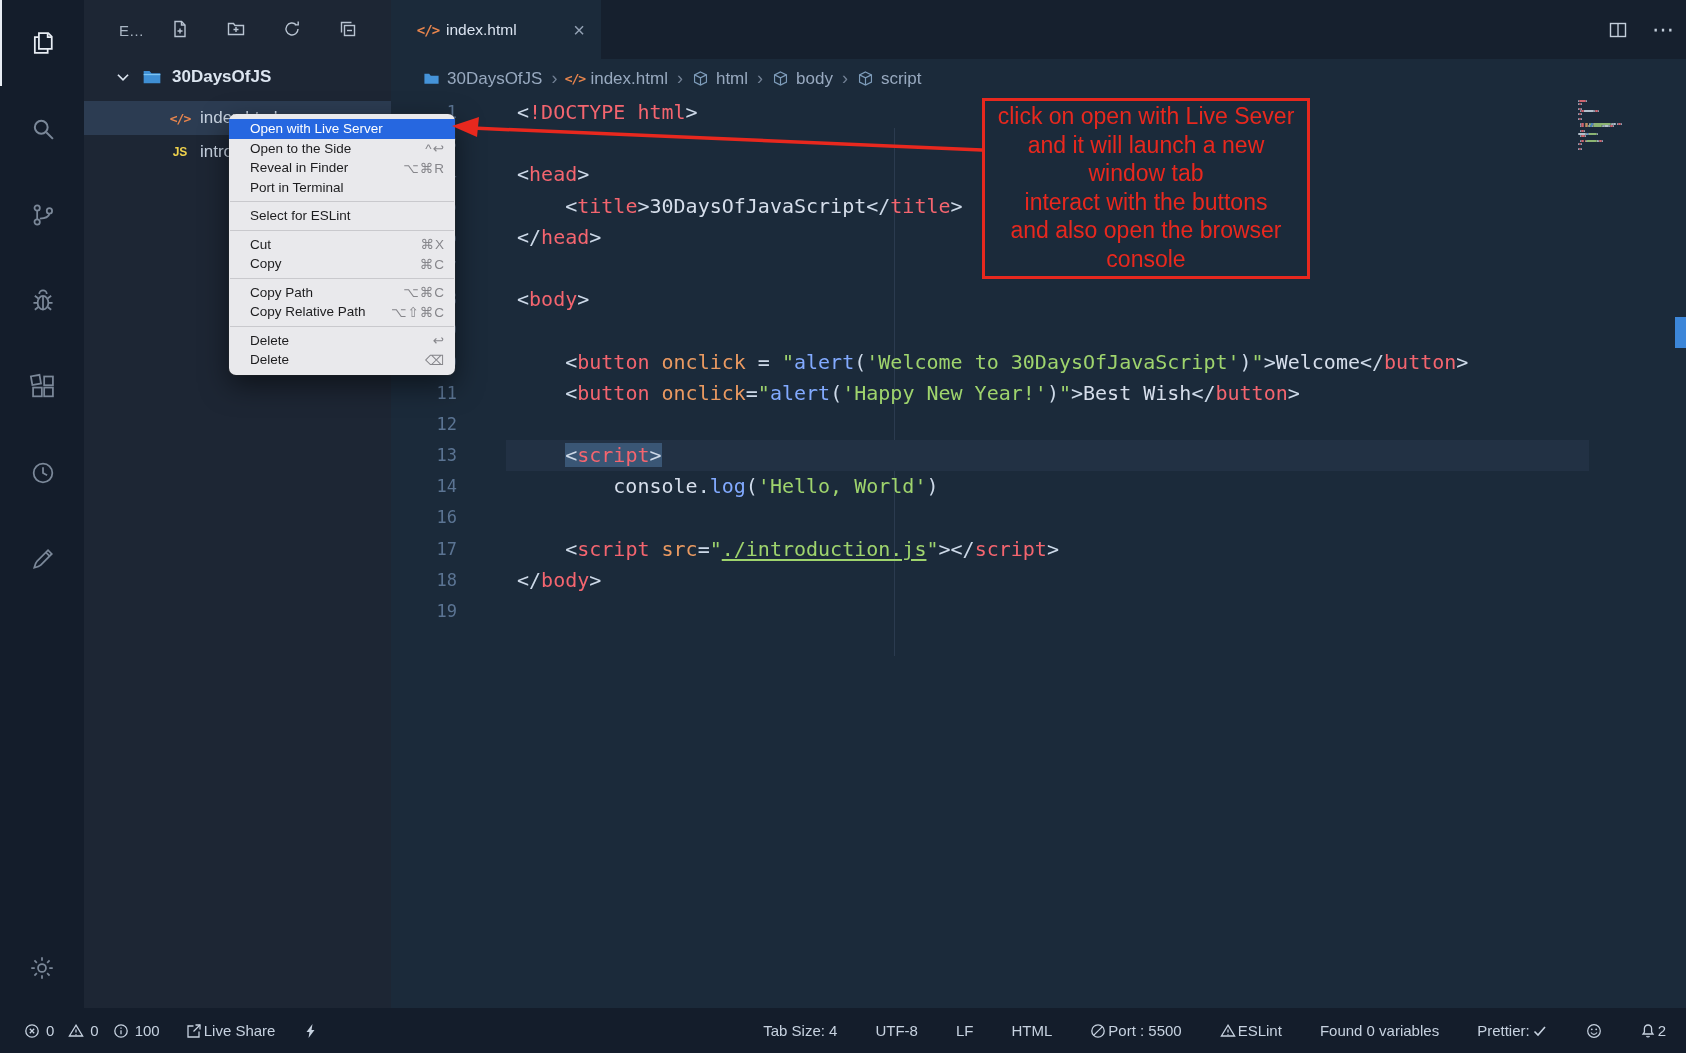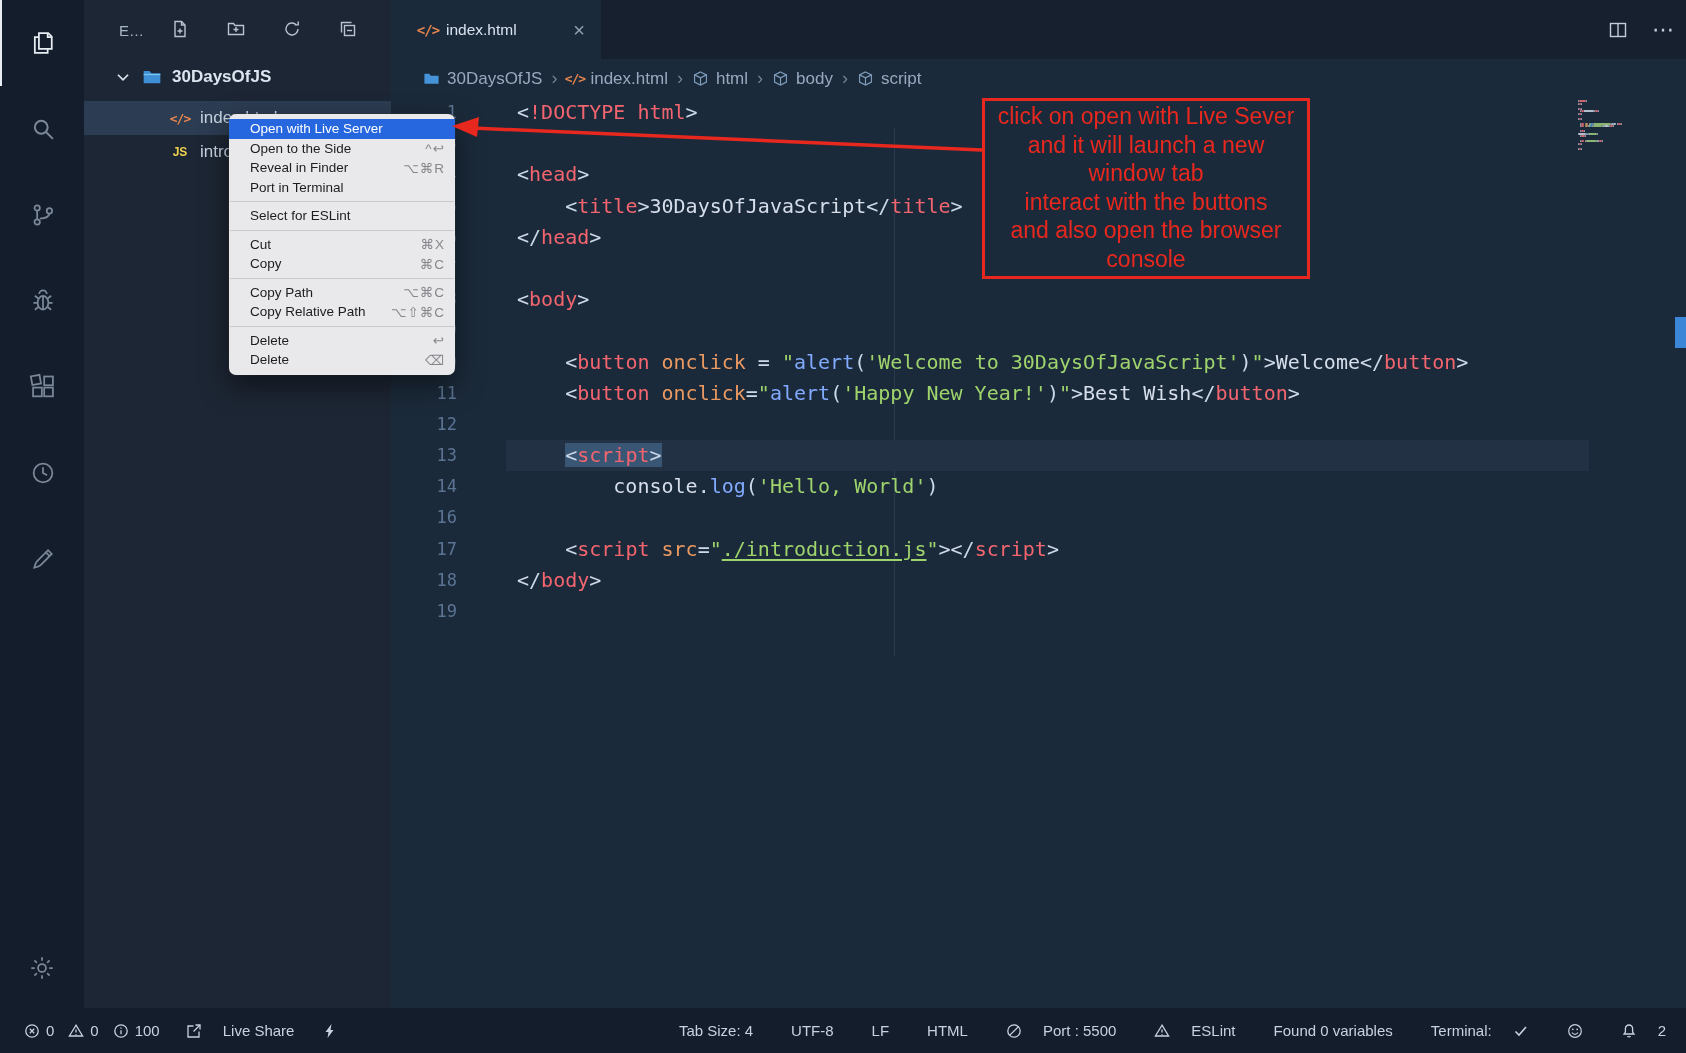--- a/index.html
+++ b/index.html
@@ -57,21 +57,21 @@
   .tk-sel{background:#3a5675}
 
   .minimap{position:absolute;right:16px;top:100px;width:92px;height:60px;cursor:pointer}
   .mm-bar{position:absolute;height:2px;border-radius:1px;opacity:.9}
   .scroll-marker{position:absolute;right:0;top:317px;width:11px;height:31px;background:#3c86d8}
 
   
   .status-bar{position:absolute;left:0;top:1008px;width:100%;height:45px;background:#141d2b;display:flex;align-items:center;padding:0 20px 0 24px;color:#c7d2e0;font-size:15px;z-index:20}
   .status-bar .icn{width:16px;height:16px}
   .sb-left{display:flex;align-items:center;gap:14px}
-  .sb-item{display:flex;align-items:center;gap:21px;cursor:pointer;white-space:nowrap}
+  .sb-item{display:flex;align-items:center;gap:2px;cursor:pointer;white-space:nowrap}
   .sb-pair{display:flex;align-items:center;gap:6px}
   .sb-right{margin-left:auto;display:flex;align-items:center;gap:38px}
 
   
   .context-menu{position:absolute;left:229px;top:114px;width:226px;background:#e9e9ec;border-radius:7px;
     box-shadow:0 10px 28px rgba(0,0,0,.5),0 0 0 1px rgba(60,60,60,.28);padding:5px 0;z-index:50;color:#1d1d1f;font-size:13.5px}
   .menu-item{height:19.5px;display:flex;align-items:center;justify-content:space-between;padding:0 10px 0 21px;cursor:pointer}
   .menu-item.highlight{background:#2667e0;color:#fff}
   .menu-shortcut{color:#86868b;letter-spacing:1px}
   .menu-item.highlight .menu-shortcut{color:#fff}
@@ -536,21 +536,21 @@
       <span class="icn">
           <svg viewBox="0 0 16 16" fill="none" stroke="currentColor" stroke-width="1.3">
             <path d="M8 2.2L14.6 13H1.4z"></path>
             <path d="M8 6.5v3M8 11.2v1"></path>
           </svg>
         </span>
       <span>ESLint</span>
     </span>
     <span class="sb-item">Found 0 variables</span>
     <span class="sb-item">
-      <span>Terminal:</span>
+      <span>Prettier:</span>
       <span class="icn">
           <svg viewBox="0 0 16 16" fill="none" stroke="currentColor" stroke-width="1.6">
             <path d="M2.5 8.5l3.5 3.5 7-8"></path>
           </svg>
         </span>
     </span>
     <span class="sb-item">
       <span class="icn">
           <svg viewBox="0 0 16 16" fill="none" stroke="currentColor" stroke-width="1.2">
             <circle cx="8" cy="8" r="6.3"></circle>

